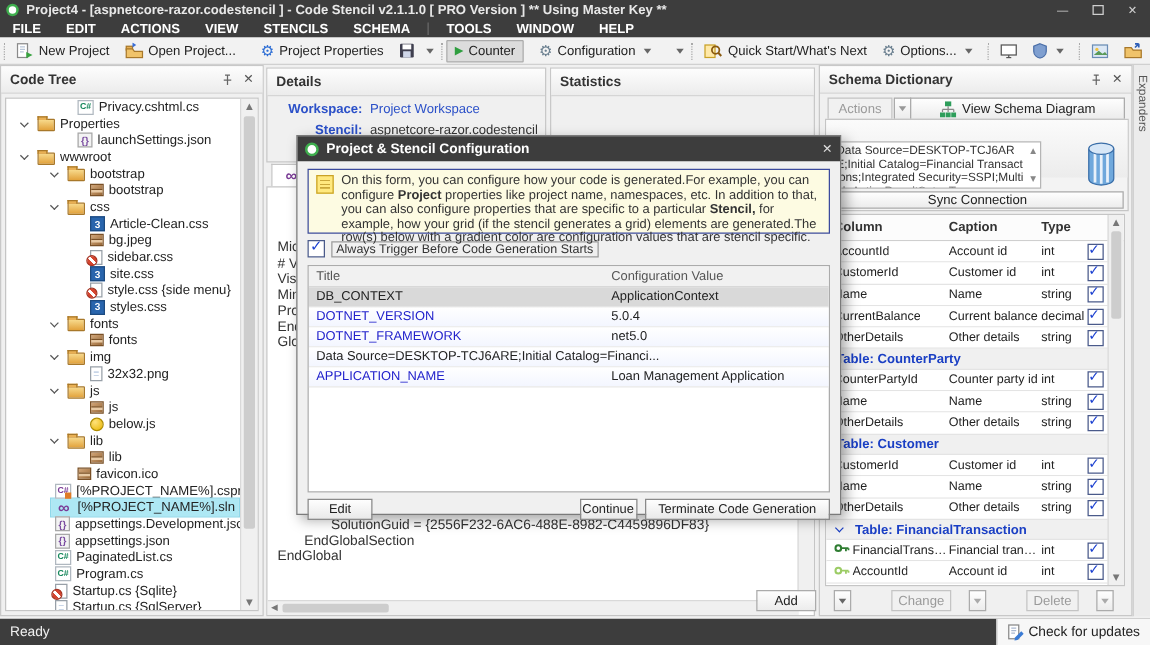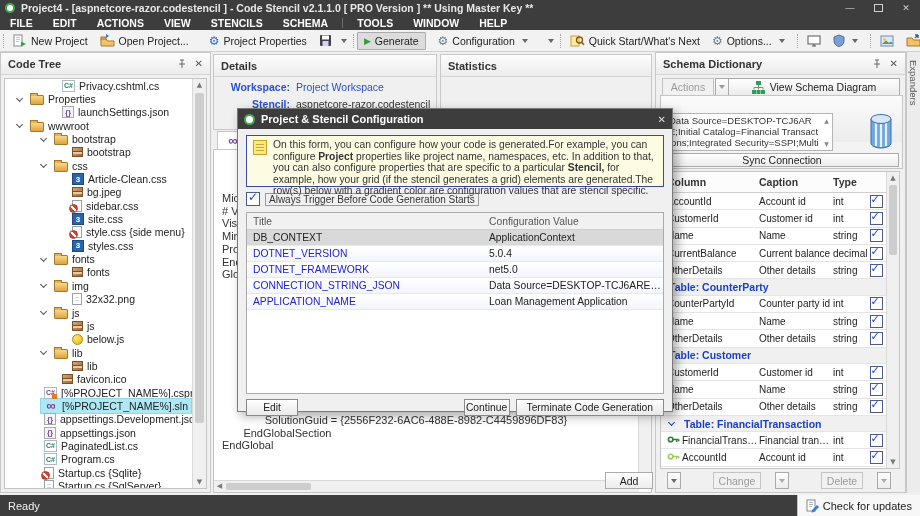--- a/index.html
+++ b/index.html
@@ -191,21 +191,21 @@
     <svg width="13" height="13">
         <rect x="1" y="1" width="11" height="11" fill="#3f3f4f" rx="1"></rect>
         <rect x="3" y="1.5" width="7" height="4" fill="#fff"></rect>
         <rect x="3.5" y="7" width="6" height="5" fill="#cfd6e8"></rect>
       </svg>
   </div>
   <span class="dd"></span>
   <span class="grip"></span>
   <div class="tbtn raised">
     <span style="color:#2f9e3f;font-size:9px">▶</span>
-    <span>Generate</span>
+    <span>Counter</span>
   </div>
   <div class="tbtn" style="margin-left:6px">
     <span class="gear" style="color:#6a7f8f">⚙</span>
     <span>Configuration</span>
     <span class="dd"></span>
   </div>
   <span class="tsep"></span>
   <span class="dd"></span>
   <span class="grip"></span>
   <div class="tbtn">
@@ -812,21 +812,20 @@
         </div>
         <div class="drow stencil">
           <span class="dc1">DOTNET_VERSION</span>
           <span class="dc2">5.0.4</span>
         </div>
         <div class="drow stencil">
           <span class="dc1">DOTNET_FRAMEWORK</span>
           <span class="dc2">net5.0</span>
         </div>
         <div class="drow stencil">
-          <span class="dc1">CONNECTION_STRING_JSON</span>
           <span class="dc2">Data Source=DESKTOP-TCJ6ARE;Initial Catalog=Financi...</span>
         </div>
         <div class="drow stencil">
           <span class="dc1">APPLICATION_NAME</span>
           <span class="dc2">Loan Management Application</span>
         </div>
       </div>
   </div>
   <div id="dlg-buttons">
     <div class="dbtn" style="width:52px">

